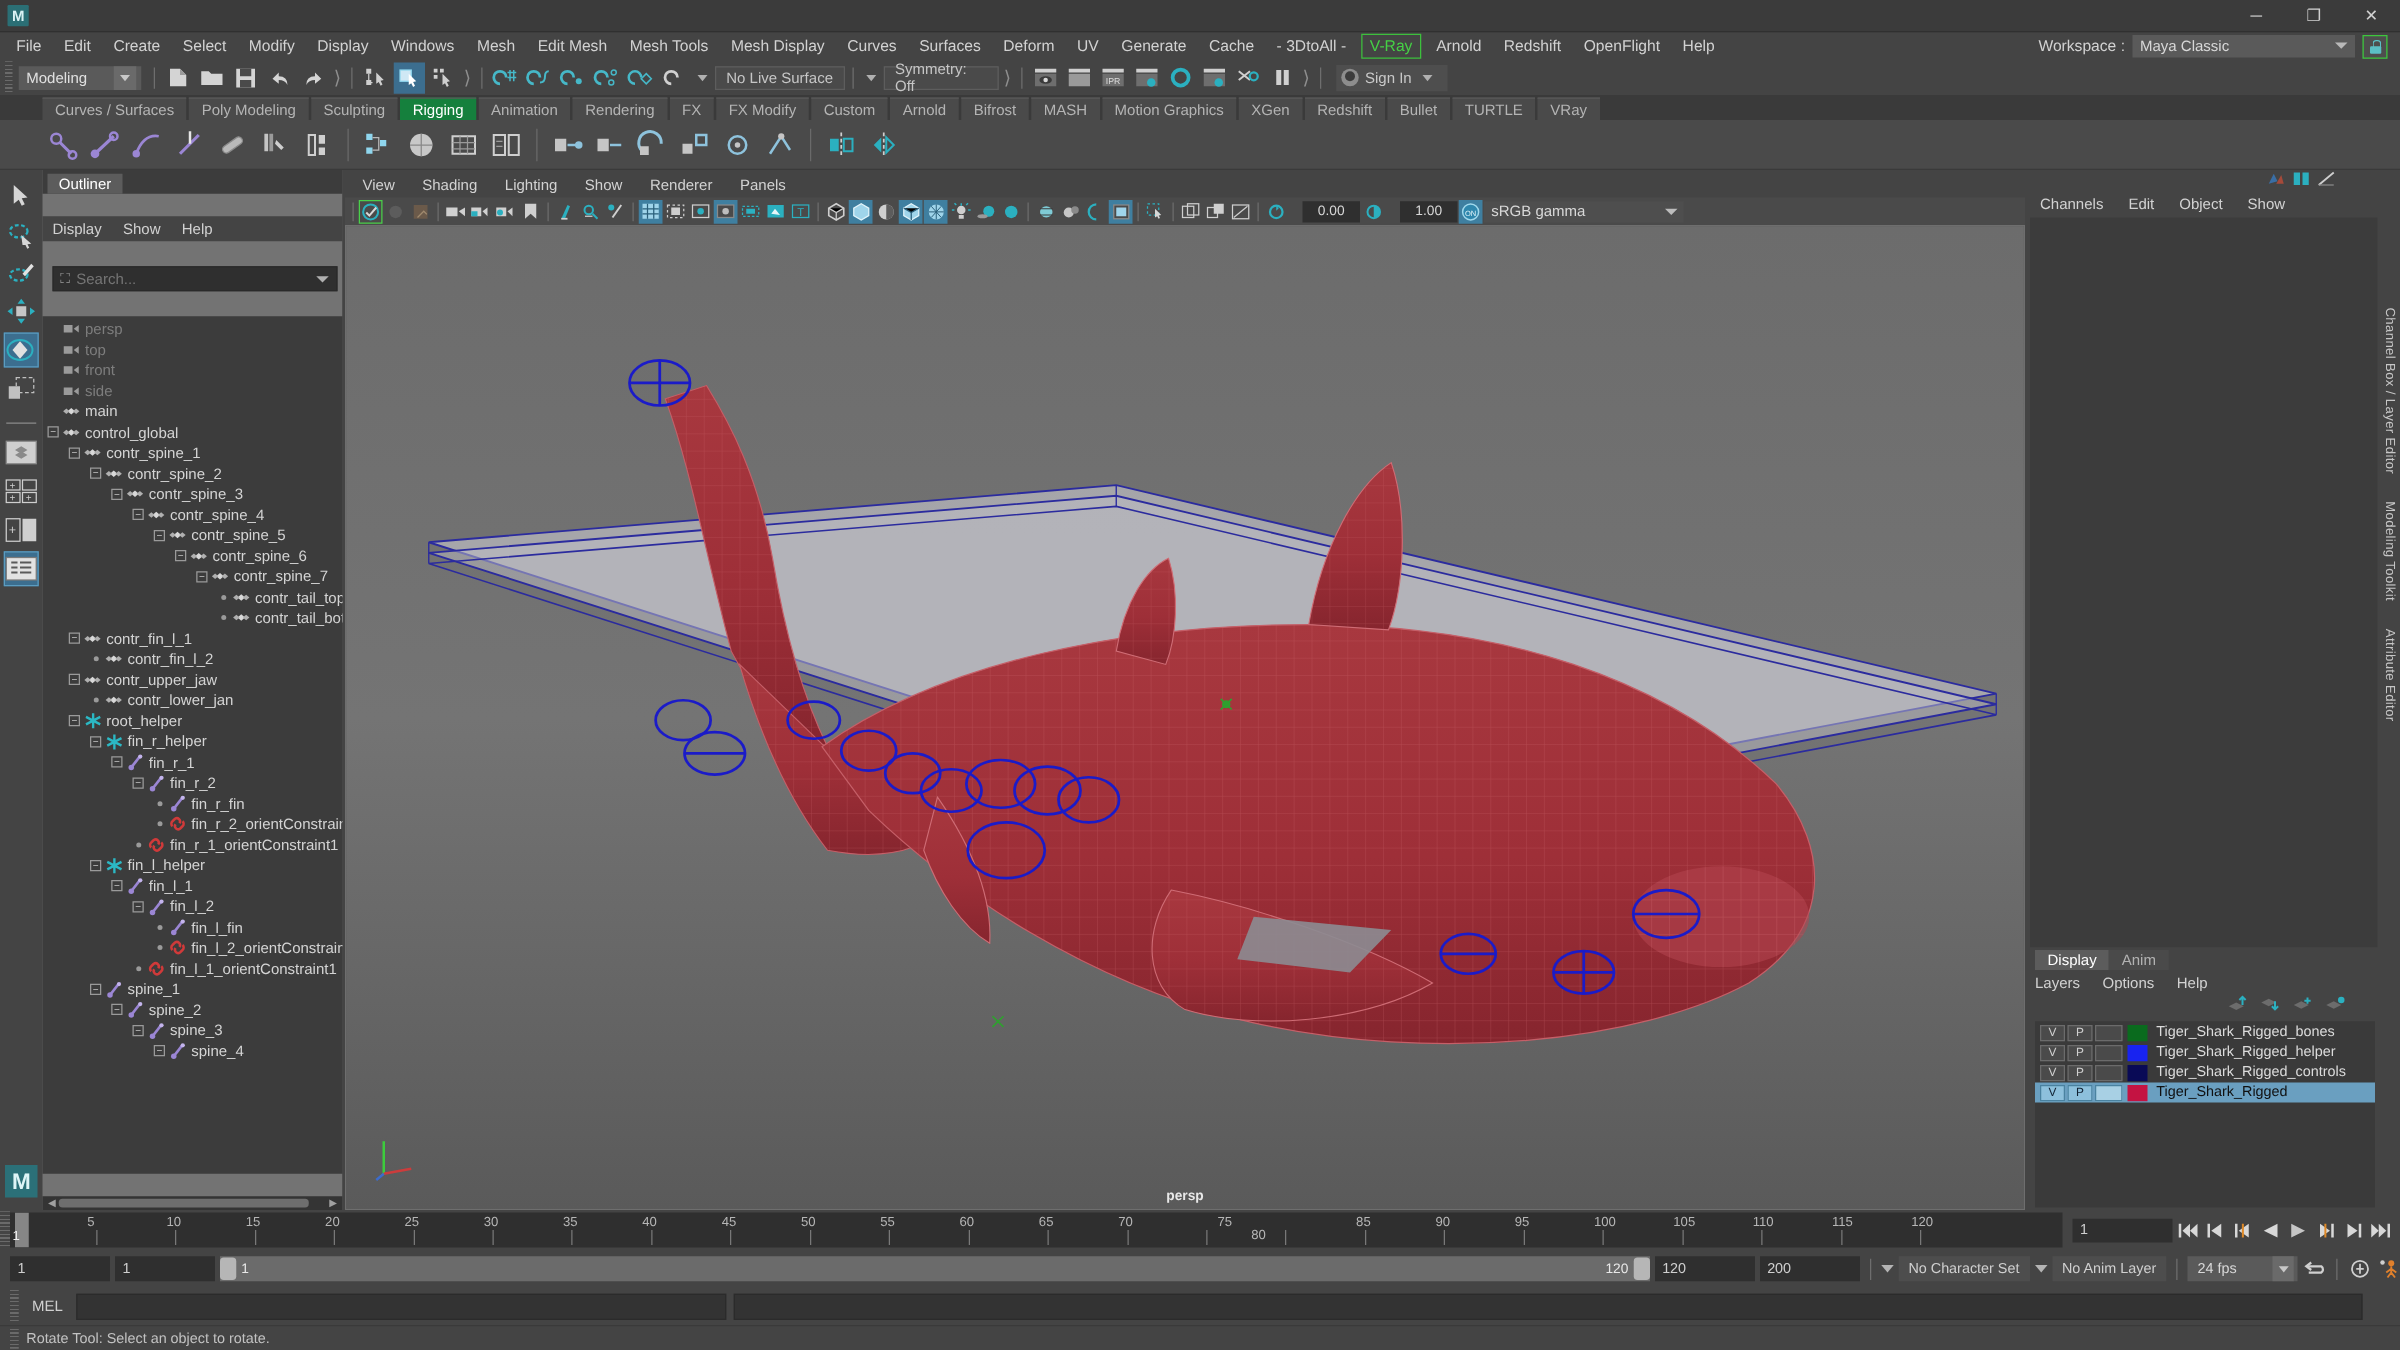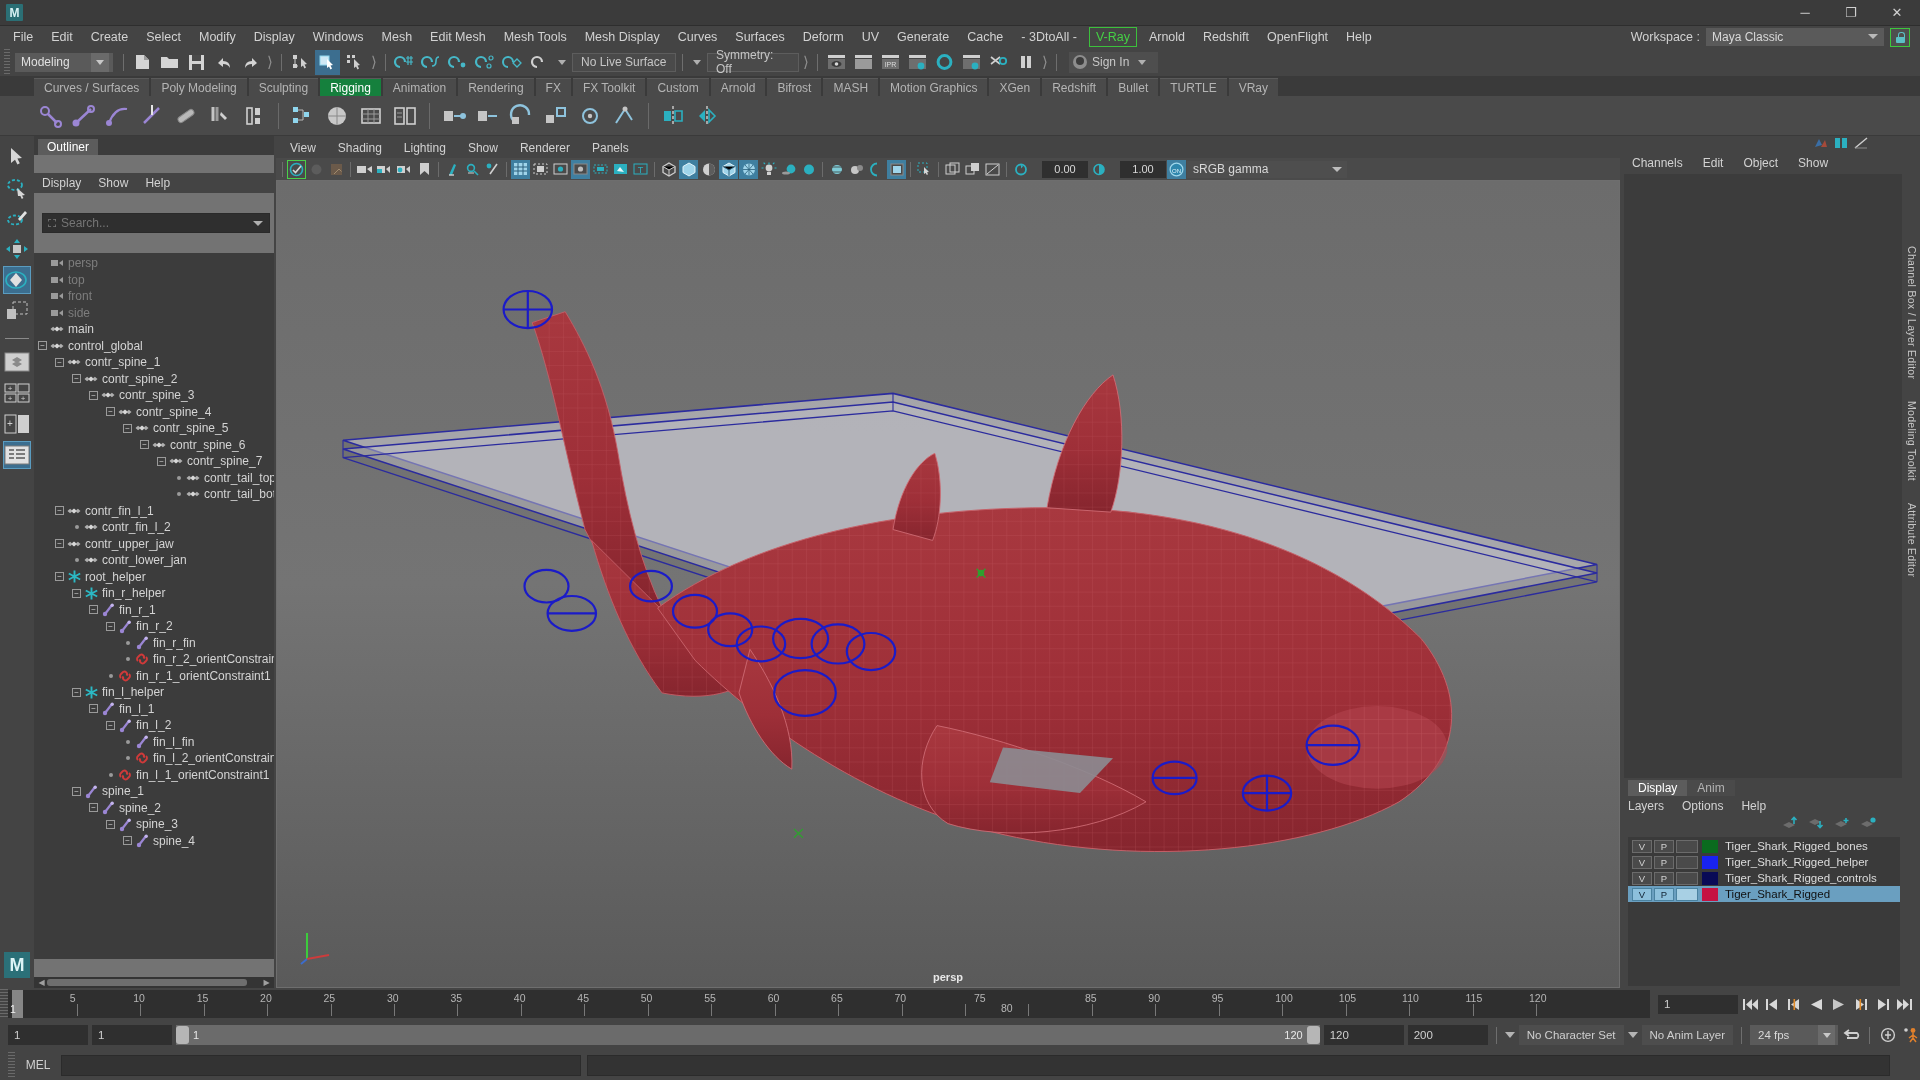--- a/index.html
+++ b/index.html
@@ -473,21 +473,21 @@
   </div>
 
   <div class="shelftabs" id="shelf-tabs">
       <div class="shelf-tab">Curves / Surfaces</div>
       <div class="shelf-tab">Poly Modeling</div>
       <div class="shelf-tab">Sculpting</div>
       <div class="shelf-tab active">Rigging</div>
       <div class="shelf-tab">Animation</div>
       <div class="shelf-tab">Rendering</div>
       <div class="shelf-tab">FX</div>
-      <div class="shelf-tab">FX Toolkit</div>
+      <div class="shelf-tab">FX Modify</div>
       <div class="shelf-tab">Custom</div>
       <div class="shelf-tab">Arnold</div>
       <div class="shelf-tab">Bifrost</div>
       <div class="shelf-tab">MASH</div>
       <div class="shelf-tab">Motion Graphics</div>
       <div class="shelf-tab">XGen</div>
       <div class="shelf-tab">Redshift</div>
       <div class="shelf-tab">Bullet</div>
       <div class="shelf-tab">TURTLE</div>
       <div class="shelf-tab">VRay</div>
@@ -1781,14 +1781,18 @@
     </div>
   </div>
 
   <div class="cmdline">
     <div class="cmd-dots"></div>
     <div class="cmd-label">MEL</div>
     <div class="cmd-input"></div>
     <div class="cmd-out"></div>
   </div>
 
+  <div class="statusline">
+    <div class="sl-dots"></div>
+    <div class="sl-text">Rotate Tool: Select an object to rotate.</div>
+  </div>
 
 </div>
 
 </body></html>

